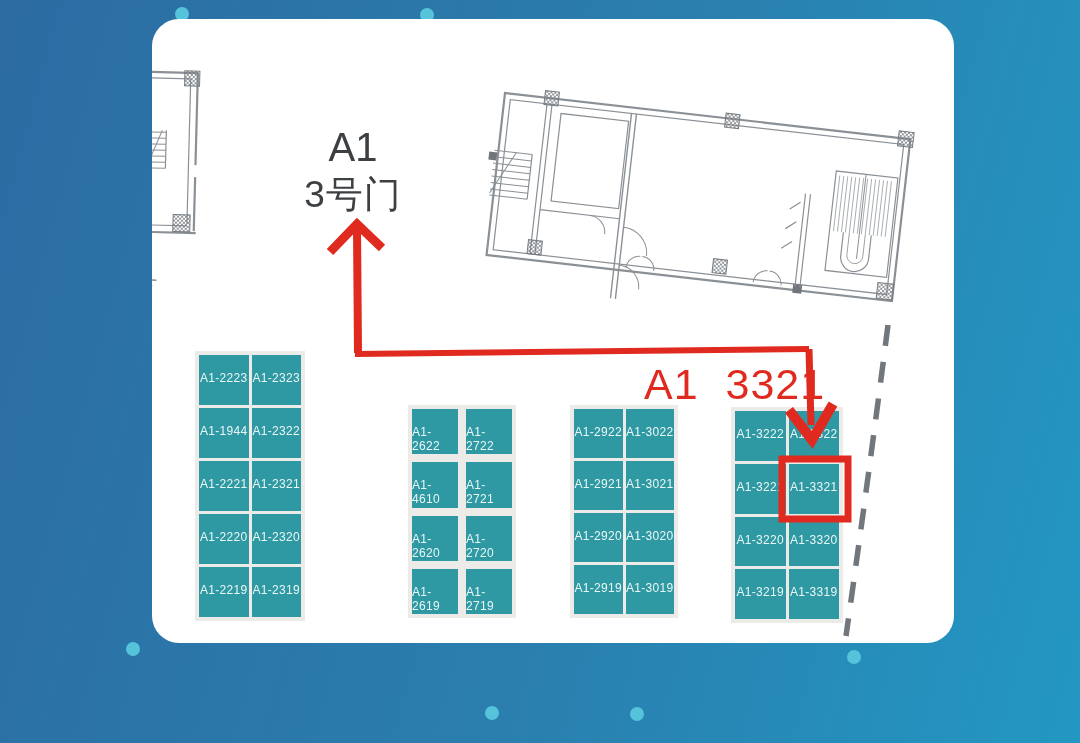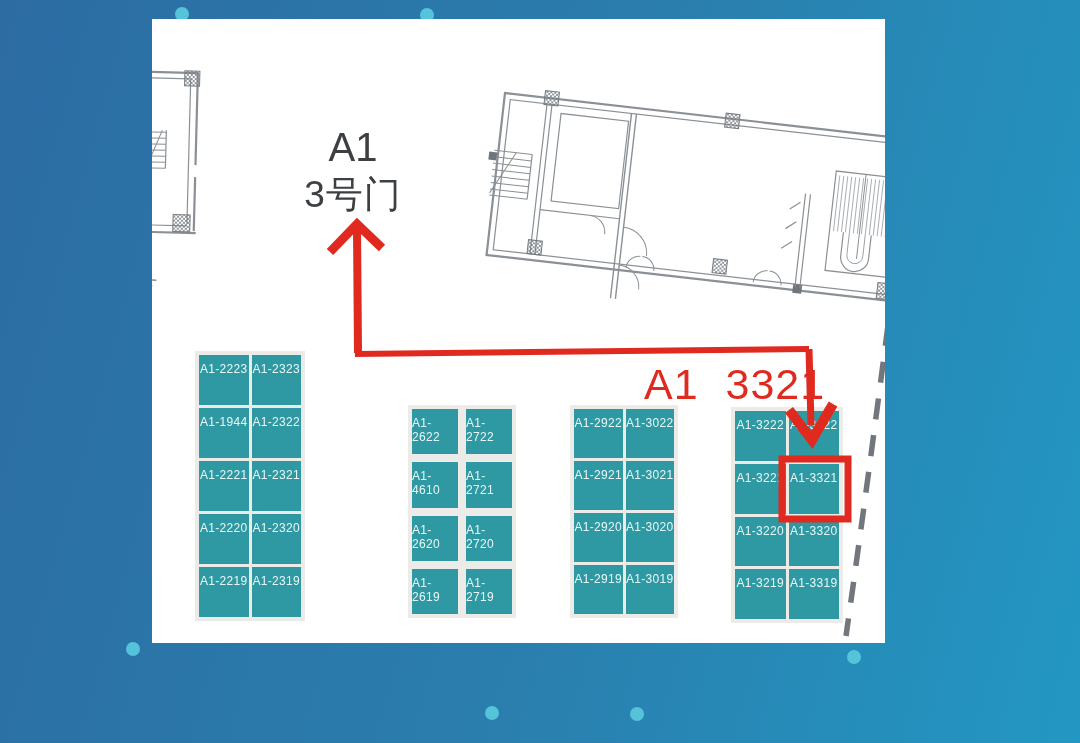--- a/index.html
+++ b/index.html
@@ -3,22 +3,22 @@
 <meta charset="utf-8">
 <style>
   html,body{margin:0;padding:0;background:#123;}
   .stage{
     position:relative;width:1080px;height:743px;overflow:hidden;
     background:linear-gradient(105deg,var(--background-start) 0%,#2a7fae 55%,var(--background-end) 100%);
     font-family:"Liberation Sans","DejaVu Sans",sans-serif;
   }
   .dot{position:absolute;width:14px;height:14px;border-radius:50%;background:var(--dot);}
   .map{
-    position:absolute;left:152px;top:19px;width:733px;height:624px;
-    background:var(--panel);overflow:hidden;
+    position:absolute;left:152px;top:19px;width:802px;height:624px;
+    background:var(--panel);overflow:hidden;border-radius:27px;
   }
   .plan,.overlay{position:absolute;left:0;top:0;pointer-events:none;}
   .pl{stroke:var(--plan-line);fill:none;}
   .red{stroke:var(--red);fill:none;}
   .gate-label{
     position:absolute;left:126px;top:104px;width:150px;text-align:center;
     color:var(--dark-text);font-weight:500;line-height:1.22;
   }
   .gate-label .l1{font-size:40px;}
   .gate-label .l2{font-size:37px;letter-spacing:1px;}
@@ -30,21 +30,21 @@
     position:absolute;display:grid;grid-template-columns:1fr 1fr;gap:3px;
     padding:4px;background:var(--group-bg);box-sizing:border-box;
   }
   .g0{left:43px;top:332px;width:110px;height:270px;grid-template-rows:repeat(5,1fr);}
   .g1{left:256px;top:386px;width:108px;height:213px;grid-template-rows:repeat(4,1fr);gap:8px;}
   .g2{left:418px;top:386px;width:108px;height:213px;grid-template-rows:repeat(4,1fr);}
   .g3{left:579px;top:388px;width:112px;height:216px;grid-template-rows:repeat(4,1fr);}
   .booth{
     background:var(--booth);color:var(--booth-text);
     display:flex;justify-content:center;align-items:flex-start;
-    padding-top:7px;font-size:12px;font-weight:500;letter-spacing:.3px;box-sizing:border-box;
+    padding-top:16px;font-size:12px;font-weight:500;letter-spacing:.3px;box-sizing:border-box;
   }
 </style>
 </head>
 <body>
 
 <div class="stage">
 
   <div class="dot" style="left:175px;top:7px"></div>
   <div class="dot" style="left:420px;top:8px"></div>
   <div class="dot" style="left:126px;top:642px"></div>

